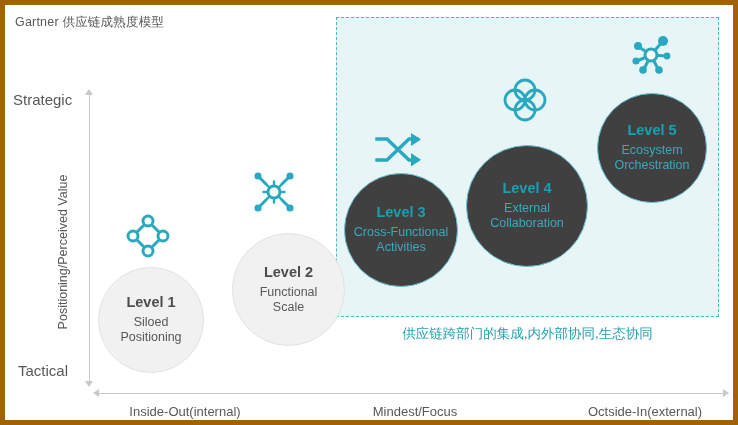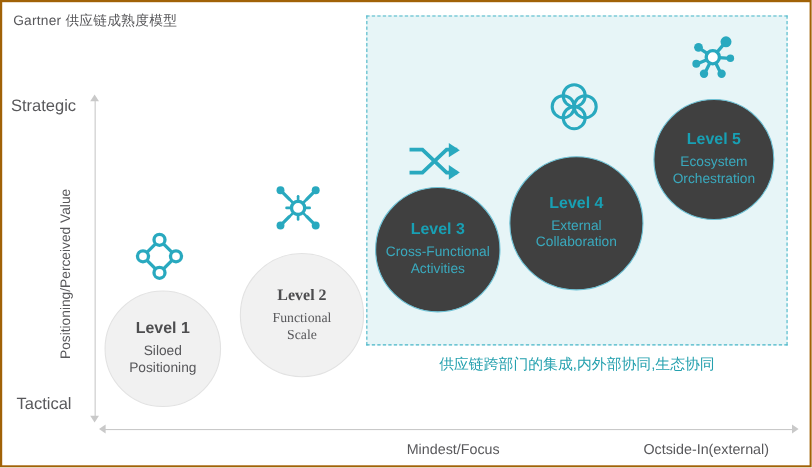--- a/index.html
+++ b/index.html
@@ -8,21 +8,21 @@
     background: #ffffff;
   }
   body {
     font-family: "Liberation Sans", "DejaVu Sans", sans-serif;
   }
   #canvas {
     position: relative;
     width: 738px;
     height: 425px;
     background: #ffffff;
-    border: 2px solid #a16207;
+    border: 5px solid #a16207;
     box-sizing: border-box;
     overflow: hidden;
   }
 
   
   #chart-title {
     position: absolute;
     left: 10px;
     top: 9px;
     font-size: 12.5px;
@@ -170,21 +170,21 @@
   .bubble.gray .bubble-level { color: #4d4d4f; }
   .bubble.teal .bubble-level { color: #18a0b4; }
   .bubble-desc {
     font-size: 12.5px;
   }
   .bubble.gray .bubble-desc { color: #58585b; }
   .bubble.teal .bubble-desc { color: #3aa9bd; }
 
   
   #bubble-1 { left: 93px;  top: 262px; width: 106px; height: 106px; }
-  #bubble-2 { left: 216px; top: 228px; width: 113px; height: 113px; font-family: Liberation Serif, serif; }
+  #bubble-2 { left: 227px; top: 228px; width: 113px; height: 113px; }
   #bubble-3 { left: 339px; top: 168px; width: 114px; height: 114px; }
   #bubble-4 { left: 461px; top: 140px; width: 122px; height: 122px; }
   #bubble-5 { left: 592px; top: 88px;  width: 110px; height: 110px; }
 
   
   .level-icon {
     position: absolute;
   }
   #icon-1 { left: 120px; top: 208px; }
   #icon-2 { left: 245px; top: 163px; }
@@ -204,20 +204,21 @@
   <div id="y-axis-line"></div>
   <div id="y-axis-arrow"></div>
   <div id="y-axis-arrow-down"></div>
   <div class="axis-end-label" id="y-label-top">Strategic</div>
   <div class="axis-end-label" id="y-label-bottom">Tactical</div>
   <div id="y-axis-title">Positioning/Perceived Value</div>
 
   <div id="x-axis-line"></div>
   <div id="x-axis-arrow"></div>
   <div id="x-axis-arrow-left"></div>
+  <div class="x-tick-label" id="x-label-0">Inside-Out(internal)</div>
   <div class="x-tick-label" id="x-label-1">Mindest/Focus</div>
   <div class="x-tick-label" id="x-label-2">Octside-In(external)</div>
 
   <div class="level-icon" id="icon-1">
     <svg width="46" height="46" viewBox="0 0 46 46">
       <g stroke="#29a9bf" stroke-width="3" fill="none">
         <line x1="23" y1="8" x2="8" y2="23"></line>
         <line x1="23" y1="8" x2="38" y2="23"></line>
         <line x1="8" y1="23" x2="23" y2="38"></line>
         <line x1="38" y1="23" x2="23" y2="38"></line>

